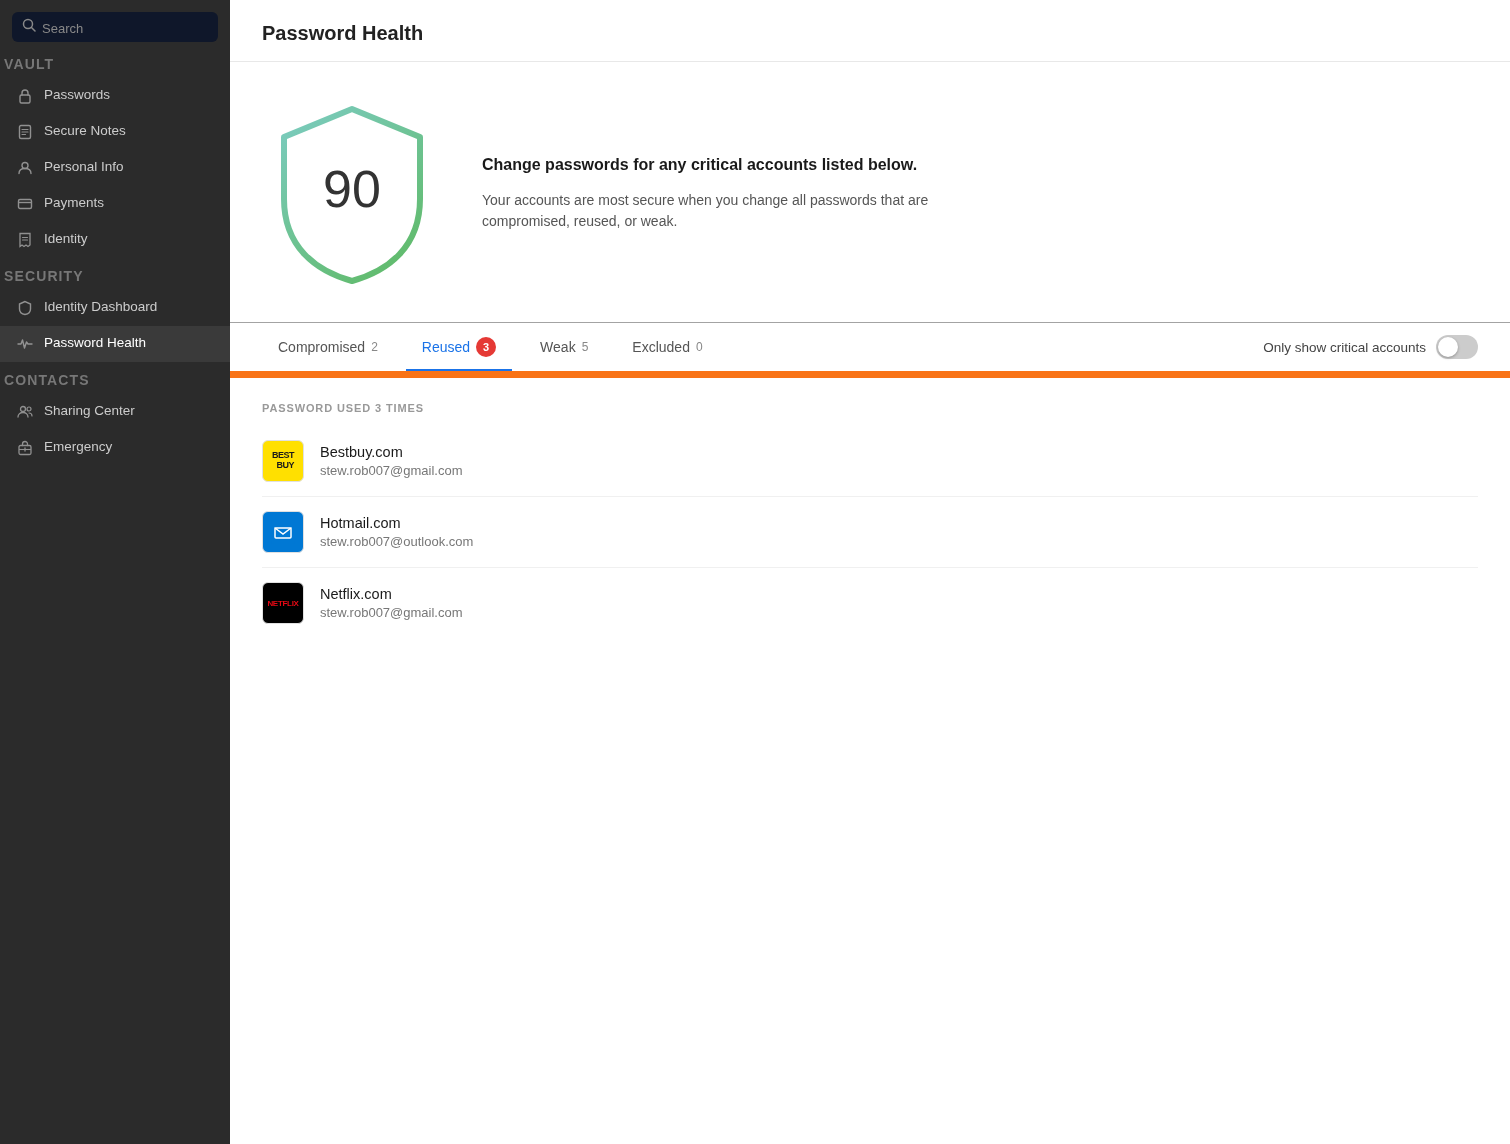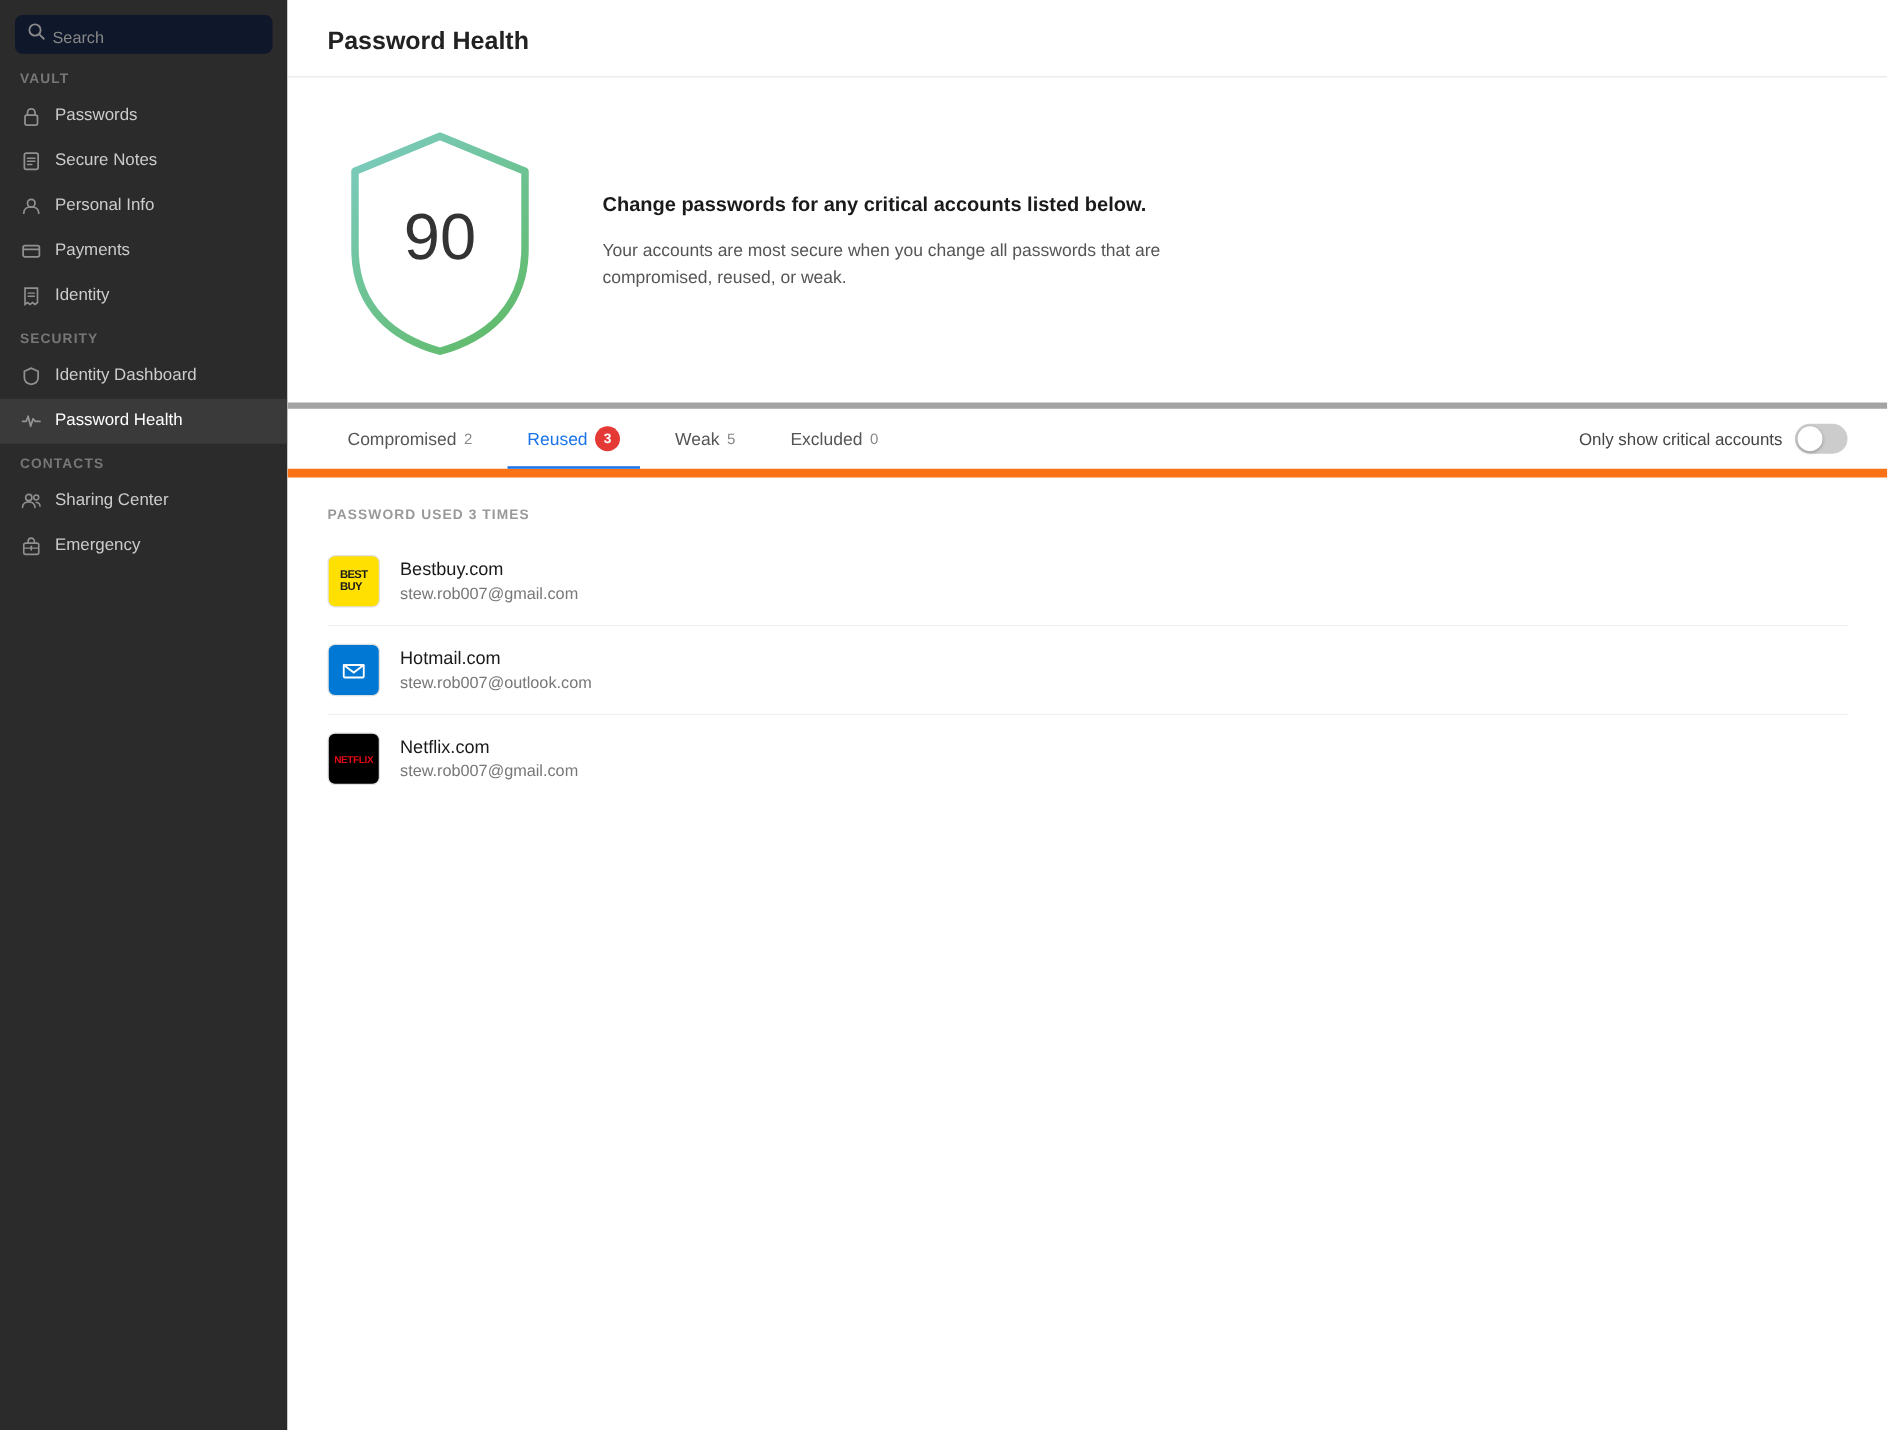--- a/index.html
+++ b/index.html
@@ -30,25 +30,25 @@
       background: none;
       border: none;
       outline: none;
       color: #aaa;
       font-size: 13px;
       width: 100%;
     }
     #search-bar input::placeholder { color: #888; }
 
     .sidebar-section-label {
-      font-size: 11px;
+      font-size: 14px;
       font-weight: 700;
       letter-spacing: 0.08em;
       color: #777;
-      padding: 10px 16px 6px 16px;
+      padding: 10px 16px 6px 4px;
       text-transform: uppercase;
     }
 
     .sidebar-item {
       display: flex;
       gap: 10px;
       padding: 9px 16px;
       cursor: pointer;
       color: #ccc;
       font-size: 13.5px;
@@ -102,21 +102,21 @@
       font-size: 20px;
       font-weight: 600;
       color: #222;
     }
 
     
     #score-section {
       display: flex;
       align-items: center;
       padding: 32px 32px 28px 32px;
-      border-bottom: 5px solid #a3a3a3;
+      border-bottom: 1px solid #a3a3a3;
       gap: 40px;
     }
 
     #shield-container {
       width: 180px;
       height: 200px;
       display: flex;
       align-items: center;
       justify-content: center;
       flex-shrink: 0;
@@ -464,21 +464,21 @@
       <span>Only show critical accounts</span>
       <div class="toggle-switch"></div>
     </div>
   </div>
 
   <div id="password-list-section">
     <div class="section-label">PASSWORD USED 3 TIMES</div>
 
     <div class="password-item">
       <div class="site-logo bestbuy-logo">
-        <span style="line-height:1.1; text-align:left; padding: 2px;">BEST<br>BUY</span>
+        <span style="line-height:1.1; text-align:right; padding: 2px;">BEST<br>BUY</span>
       </div>
       <div class="password-info">
         <h3>Bestbuy.com</h3>
         <p>stew.rob007@gmail.com</p>
       </div>
     </div>
 
     <div class="password-item">
       <div class="site-logo hotmail-logo">
         <svg width="24" height="24" viewBox="0 0 24 24" fill="none">

